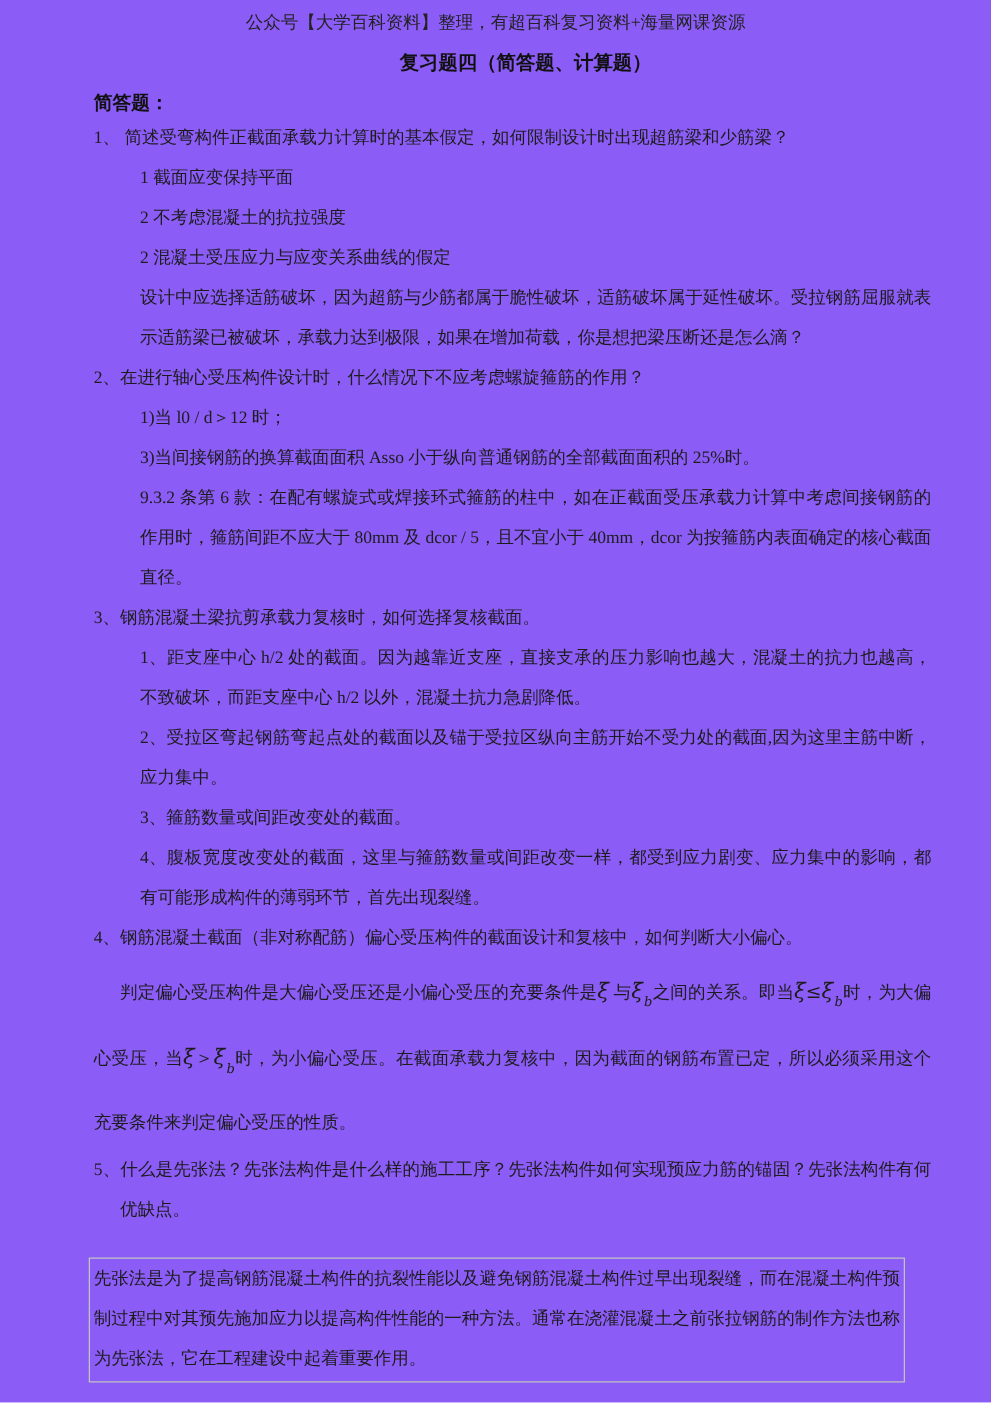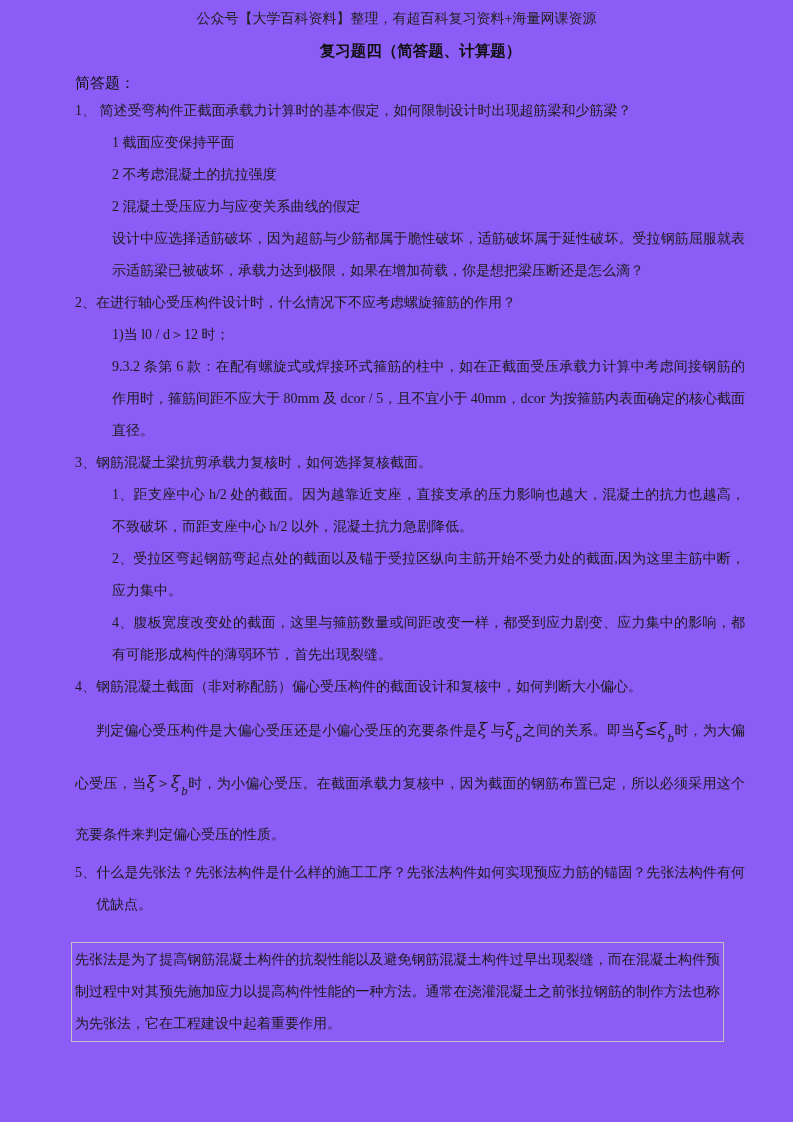--- a/index.html
+++ b/index.html
@@ -29,21 +29,21 @@
     color:#111;
     padding-left:48px;
   }
   .content{
     padding:0 48px 0 75px;
   }
   .section-heading{
     margin-top:9px;
     font-size:15px;
     line-height:24px;
-    font-weight:normal;
+    font-weight:bold;
     font-family:"Liberation Sans","DejaVu Sans",sans-serif;
     color:#111;
   }
   p{margin:0;}
   .q{
     font-size:14px;
     line-height:32px;
     padding-left:21px;
     text-indent:-21px;
     text-align:justify;
@@ -102,25 +102,27 @@
     <div class="section-heading">简答题：</div>
 
     <p class="q"><span>1、</span><span> 简述受弯构件正截面承载力计算时的基本假定，如何限制设计时出现超筋梁和少筋梁？</span></p>
     <p class="ans">1 截面应变保持平面</p>
     <p class="ans">2 不考虑混凝土的抗拉强度</p>
     <p class="ans">2 混凝土受压应力与应变关系曲线的假定</p>
     <p class="ans">设计中应选择适筋破坏，因为超筋与少筋都属于脆性破坏，适筋破坏属于延性破坏。受拉钢筋屈服就表示适筋梁已被破坏，承载力达到极限，如果在增加荷载，你是想把梁压断还是怎么滴？</p>
 
     <p class="q"><span>2、</span><span>在进行轴心受压构件设计时，什么情况下不应考虑螺旋箍筋的作用？</span></p>
     <p class="ans">1)当 l0 / d＞12 时；</p>
+    <p class="ans">3)当间接钢筋的换算截面面积 Asso 小于纵向普通钢筋的全部截面面积的 25%时。</p>
     <p class="ans">9.3.2 条第 6 款：在配有螺旋式或焊接环式箍筋的柱中，如在正截面受压承载力计算中考虑间接钢筋的作用时，箍筋间距不应大于 80mm 及 dcor / 5，且不宜小于 40mm，dcor 为按箍筋内表面确定的核心截面直径。</p>
 
     <p class="q"><span>3、</span><span>钢筋混凝土梁抗剪承载力复核时，如何选择复核截面。</span></p>
     <p class="ans">1、距支座中心 h/2 处的截面。因为越靠近支座，直接支承的压力影响也越大，混凝土的抗力也越高，不致破坏，而距支座中心 h/2 以外，混凝土抗力急剧降低。</p>
     <p class="ans">2、受拉区弯起钢筋弯起点处的截面以及锚于受拉区纵向主筋开始不受力处的截面,因为这里主筋中断，应力集中。</p>
+    <p class="ans">3、箍筋数量或间距改变处的截面。</p>
     <p class="ans">4、腹板宽度改变处的截面，这里与箍筋数量或间距改变一样，都受到应力剧变、应力集中的影响，都有可能形成构件的薄弱环节，首先出现裂缝。</p>
 
     <p class="q"><span>4、</span><span>钢筋混凝土截面（非对称配筋）偏心受压构件的截面设计和复核中，如何判断大小偏心。</span></p>
 
     <p class="xi-para"><span>判定偏心受压构件是大偏心受压还是小偏心受压的充要条件是</span><span class="xi">ξ</span><span> 与</span><span class="xi">ξ</span><span class="xi-sub">b</span><span>之间的关系。即当</span><span class="xi">ξ</span><span class="rel">≤</span><span class="xi">ξ</span><span class="xi-sub">b</span><span>时，为大偏心受压，当</span><span class="xi">ξ</span><span class="rel">＞</span><span class="xi">ξ</span><span class="xi-sub">b</span><span>时，为小偏心受压。在截面承载力复核中，因为截面的钢筋布置已定，所以必须采用这个充要条件来判定偏心受压的性质。</span></p>
 
     <p class="q"><span>5、</span><span>什么是先张法？先张法构件是什么样的施工工序？先张法构件如何实现预应力筋的锚固？先张法构件有何优缺点。</span></p>
 
     <div class="boxed">先张法是为了提高钢筋混凝土构件的抗裂性能以及避免钢筋混凝土构件过早出现裂缝，而在混凝土构件预制过程中对其预先施加应力以提高构件性能的一种方法。通常在浇灌混凝土之前张拉钢筋的制作方法也称为先张法，它在工程建设中起着重要作用。</div>
 

